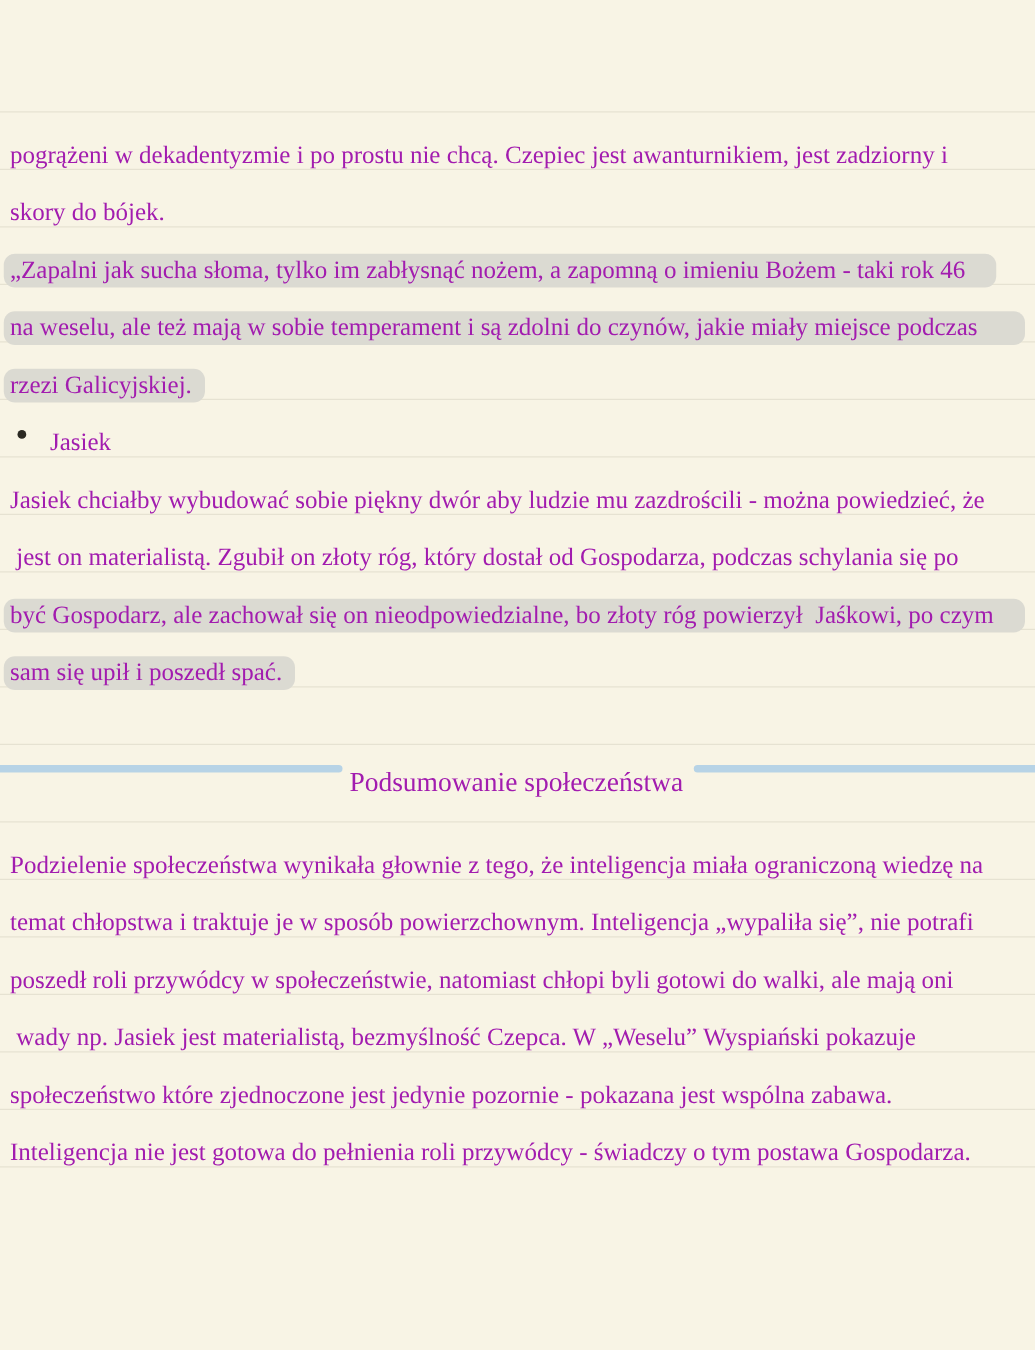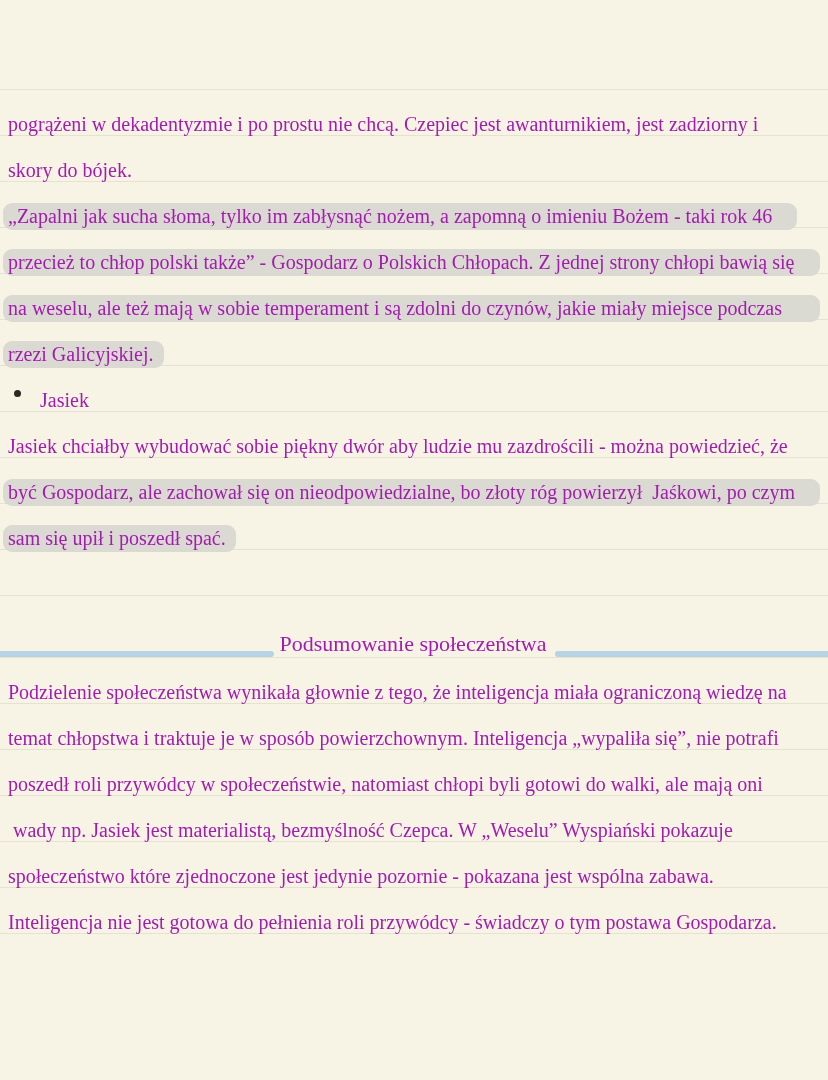--- a/index.html
+++ b/index.html
@@ -27,21 +27,21 @@
   }
   .hl.full{width:817px;box-sizing:border-box;}
   .hl.w46{width:794px;box-sizing:border-box;}
   .bullet-dot{
     width:7px;height:7px;border-radius:50%;background:#2b2922;
     margin:0 0 14px 6px;flex:0 0 auto;
   }
   .bullet-label{margin-left:19px;}
   .heading-row{
     height:45px;border-bottom:1px solid #e6e2d2;
-    display:flex;align-items:flex-end;
+    display:flex;align-items:flex-start;
     padding-top:16px;box-sizing:content-box;
   }
   .bar{flex:1;height:6px;background:#b7d3e6;}
   .bar.left{border-radius:0 3px 3px 0;}
   .bar.right{border-radius:3px 0 0 3px;}
   .heading-title{
     font-size:22px;line-height:27px;margin:0 8px 0 6px;
     white-space:pre;
   }
   .bottom-area{height:24px;position:relative;}
@@ -56,36 +56,36 @@
   <div class="row">
     <span class="txt">pogrążeni w dekadentyzmie i po prostu nie chcą. Czepiec jest awanturnikiem, jest zadziorny i</span>
   </div>
   <div class="row">
     <span class="txt">skory do bójek.</span>
   </div>
   <div class="row">
     <span class="txt hl w46">„Zapalni jak sucha słoma, tylko im zabłysnąć nożem, a zapomną o imieniu Bożem - taki rok 46</span>
   </div>
   <div class="row">
-    <span class="txt hl full">przecież to chłop polski także” - Gospodarz o Polskich Chłopach. Z jednej strony chłopi bawią się</span>
-  </div>
-  <div class="row">
     <span class="txt hl full">na weselu, ale też mają w sobie temperament i są zdolni do czynów, jakie miały miejsce podczas</span>
   </div>
   <div class="row">
     <span class="txt hl">rzezi Galicyjskiej.</span>
   </div>
 
   <div class="row">
     <span class="bullet-dot"></span>
     <span class="txt bullet-label">Jasiek</span>
   </div>
 
   <div class="row">
     <span class="txt">Jasiek chciałby wybudować sobie piękny dwór aby ludzie mu zazdrościli - można powiedzieć, że</span>
+  </div>
+  <div class="row">
+    <span class="txt"> jest on materialistą. Zgubił on złoty róg, który dostał od Gospodarza, podczas schylania się po</span>
   </div>
   <div class="row">
     <span class="txt hl full">być Gospodarz, ale zachował się on nieodpowiedzialne, bo złoty róg powierzył  Jaśkowi, po czym</span>
   </div>
   <div class="row">
     <span class="txt hl">sam się upił i poszedł spać.</span>
   </div>
 
   <div class="row"></div>
 

